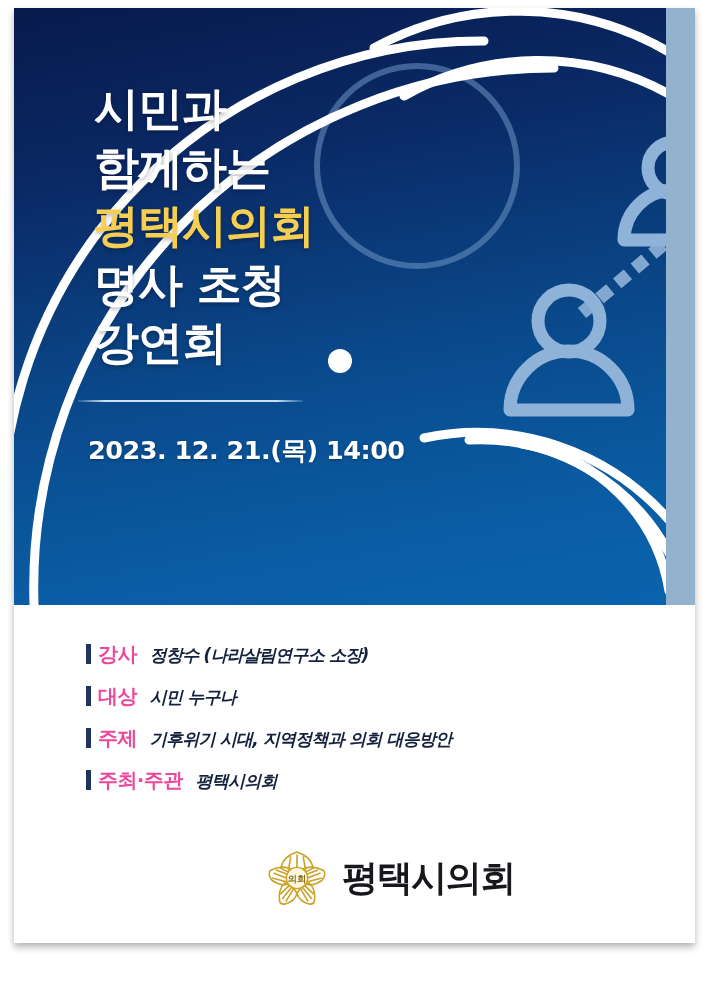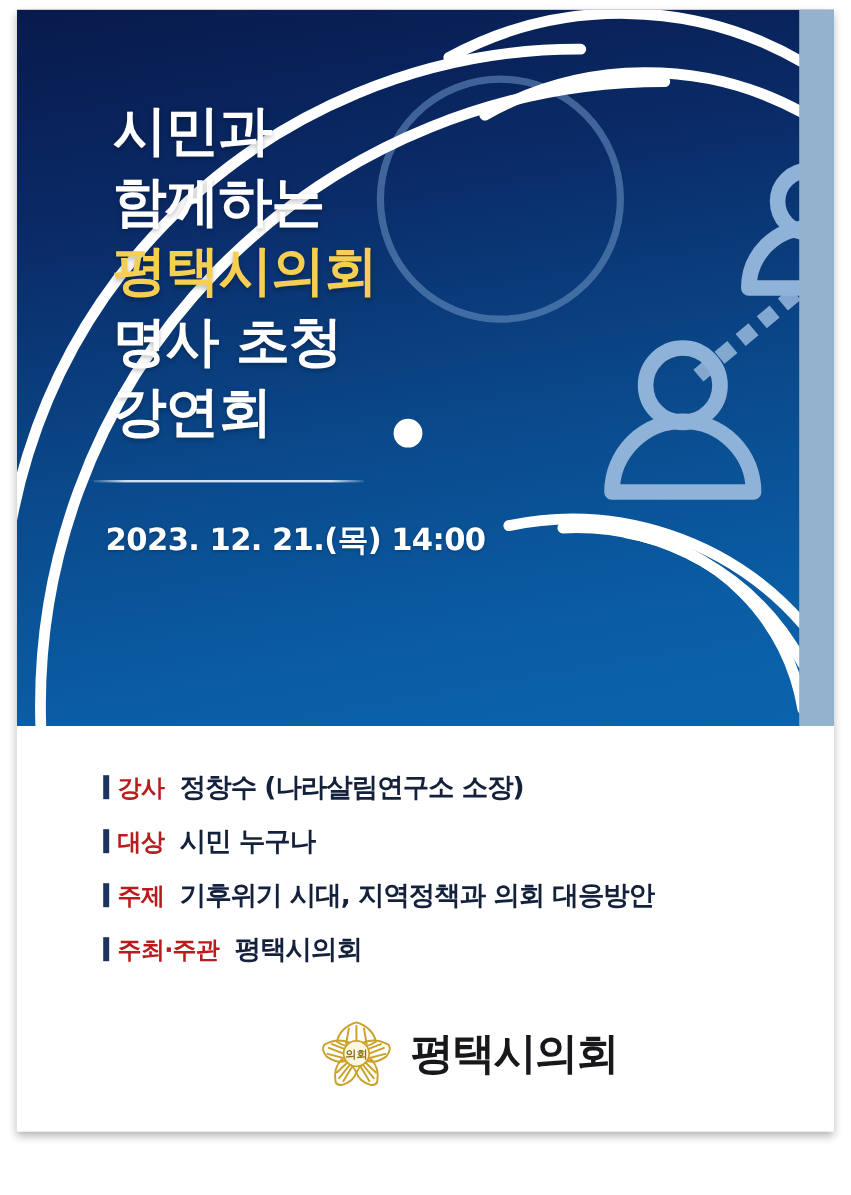--- a/index.html
+++ b/index.html
@@ -117,30 +117,31 @@
     height: 20px;
     background: #1d3461;
     margin-right: 7px;
     position: relative;
     top: 3px;
     flex: none;
   }
   .lbl {
     font-size: 20px;
     font-weight: bold;
-    color: #b91c1c;
+    color: #ec4899;
     letter-spacing: -0.6px;
     margin-right: 13px;
     text-align: center;
   }
   .val {
-    font-size: 22px;
+    font-size: 17px;
     font-weight: bold;
     color: #14213d;
     letter-spacing: -0.8px;
+    font-style: italic;
   }
 
   
   .logo-wrap {
     position: absolute;
     left: 0;
     top: 242px;
     width: 681px;
     display: flex;
     align-items: center;

